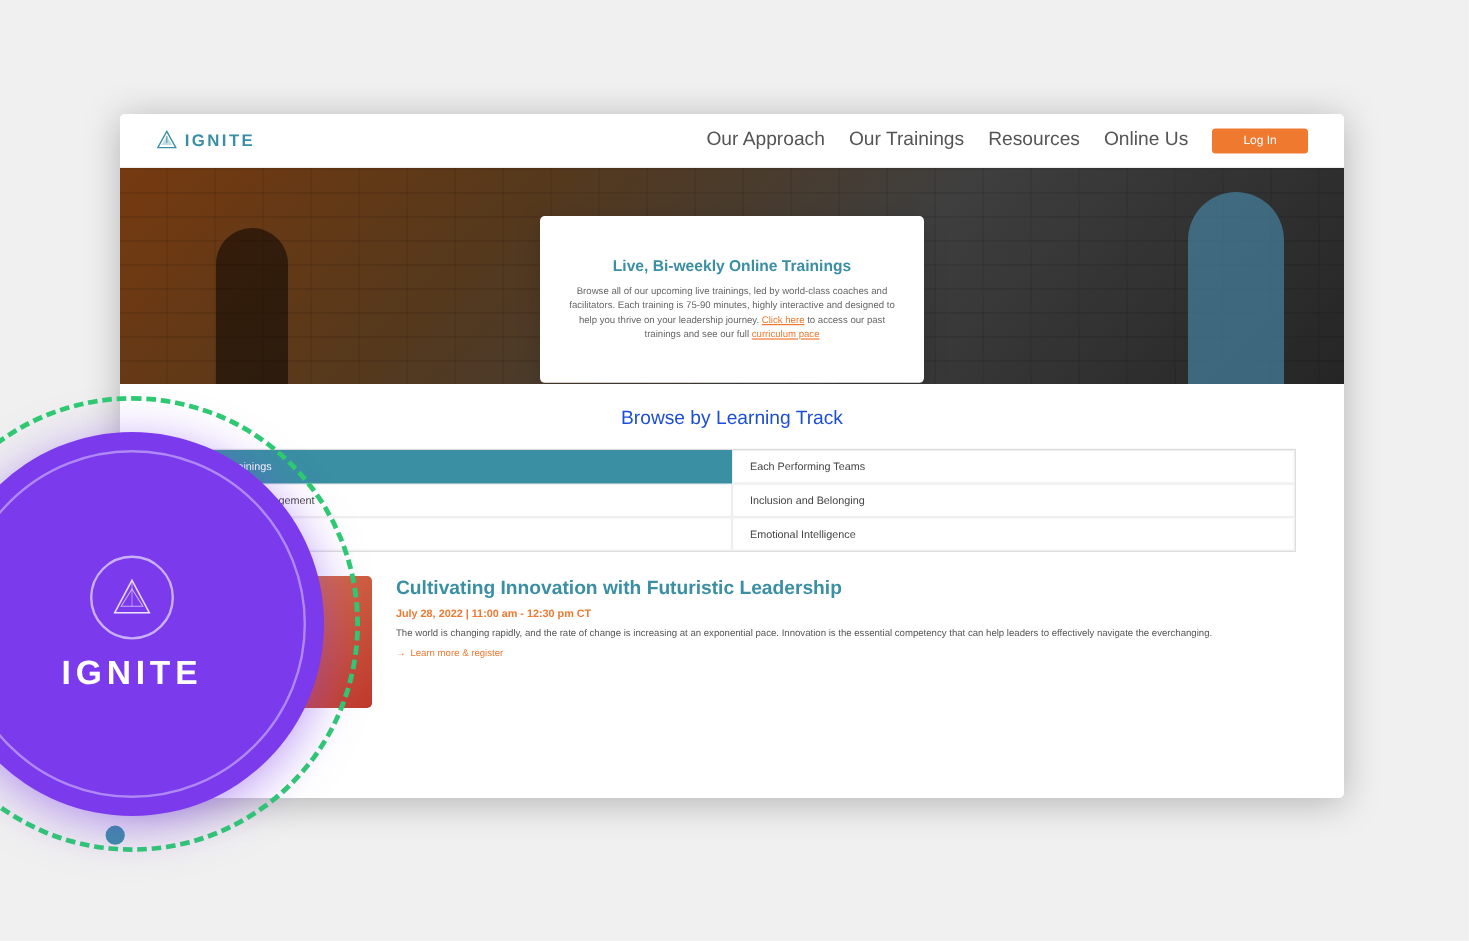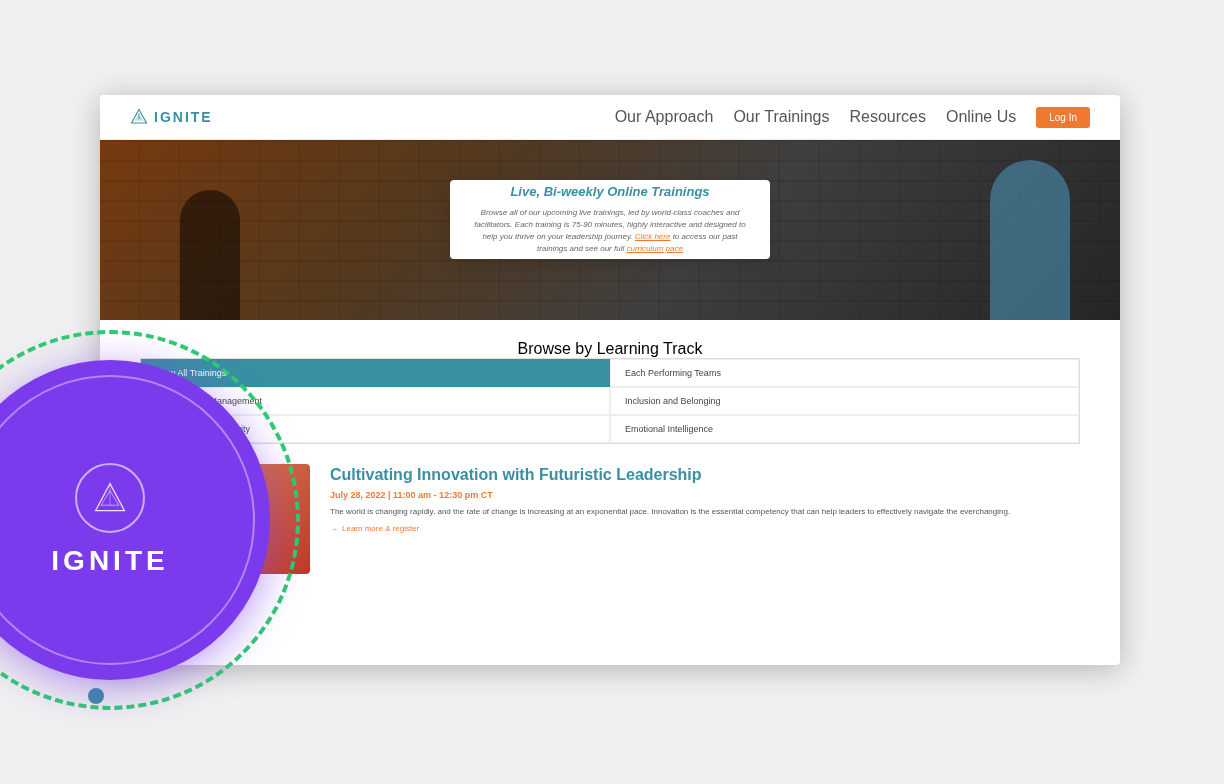--- a/index.html
+++ b/index.html
@@ -57,21 +57,21 @@
       font-size: 16px;
       color: #555;
       text-decoration: none;
       cursor: pointer;
     }
     .nav-login {
       background: #f07930;
       color: #fff;
       border: none;
       border-radius: 3px;
-      padding: 5px 13px;
+      padding: 5px 26px;
       font-size: 10px;
       cursor: pointer;
     }
 
     
     .hero {
       width: 100%;
       height: 180px;
       background: linear-gradient(135deg, #8b4513 0%, #654321 30%, #4a4a4a 60%, #2c2c2c 100%);
       position: relative;
@@ -113,24 +113,23 @@
     }
     
     .hero-card {
       position: absolute;
       top: 40px;
       left: 50%;
       transform: translateX(-50%);
       width: 320px;
       background: #fff;
       border-radius: 4px;
-      padding: 4px 24px;
+      padding: 34px 24px;
       box-shadow: 0 4px 20px rgba(0,0,0,0.15);
       text-align: center;
-      font-style: italic;
     }
     .hero-card-title {
       font-size: 13px;
       font-weight: bold;
       color: #3a8fa3;
       margin-bottom: 8px;
     }
     .hero-card-desc {
       font-size: 8px;
       color: #666;
@@ -142,22 +141,23 @@
     }
 
     
     .main-content {
       background: #fff;
       padding: 20px 40px;
     }
     .section-title {
       text-align: center;
       font-size: 16px;
-      color: #000000;
+      color: #1d4ed8;
       font-weight: normal;
+      margin-bottom: 16px;
     }
 
     
     .track-grid {
       display: grid;
       grid-template-columns: 1fr 1fr;
       gap: 0;
       border: 1px solid #ddd;
       margin-bottom: 20px;
     }

